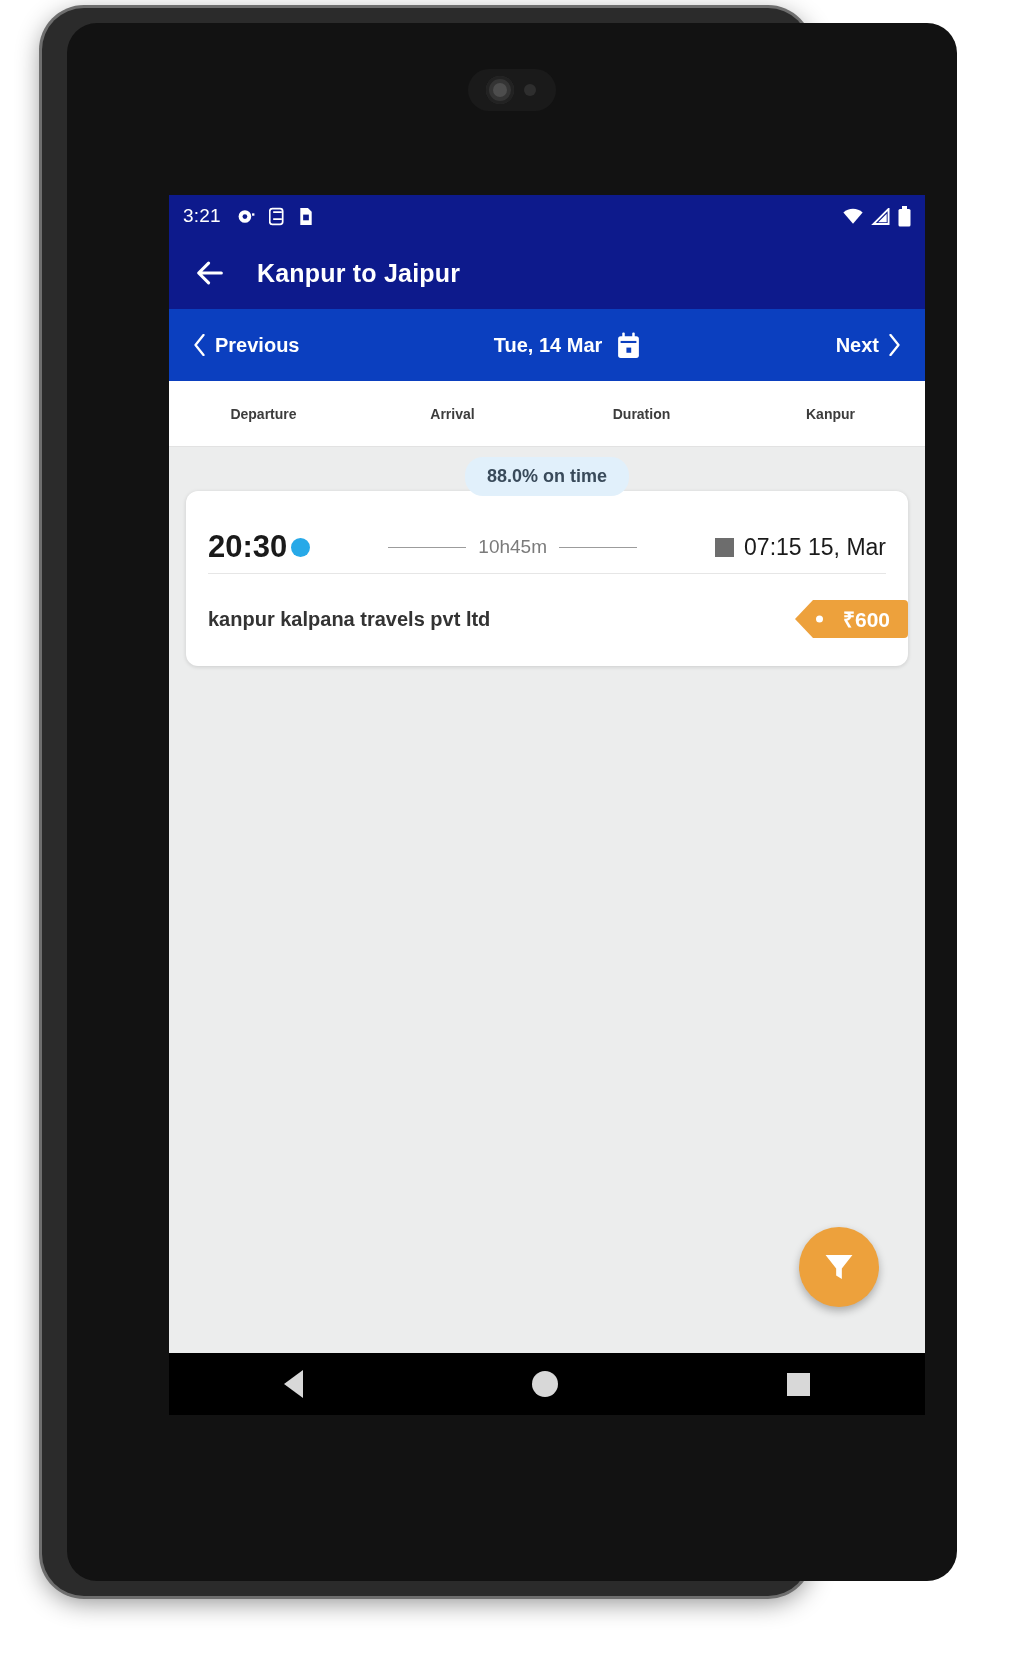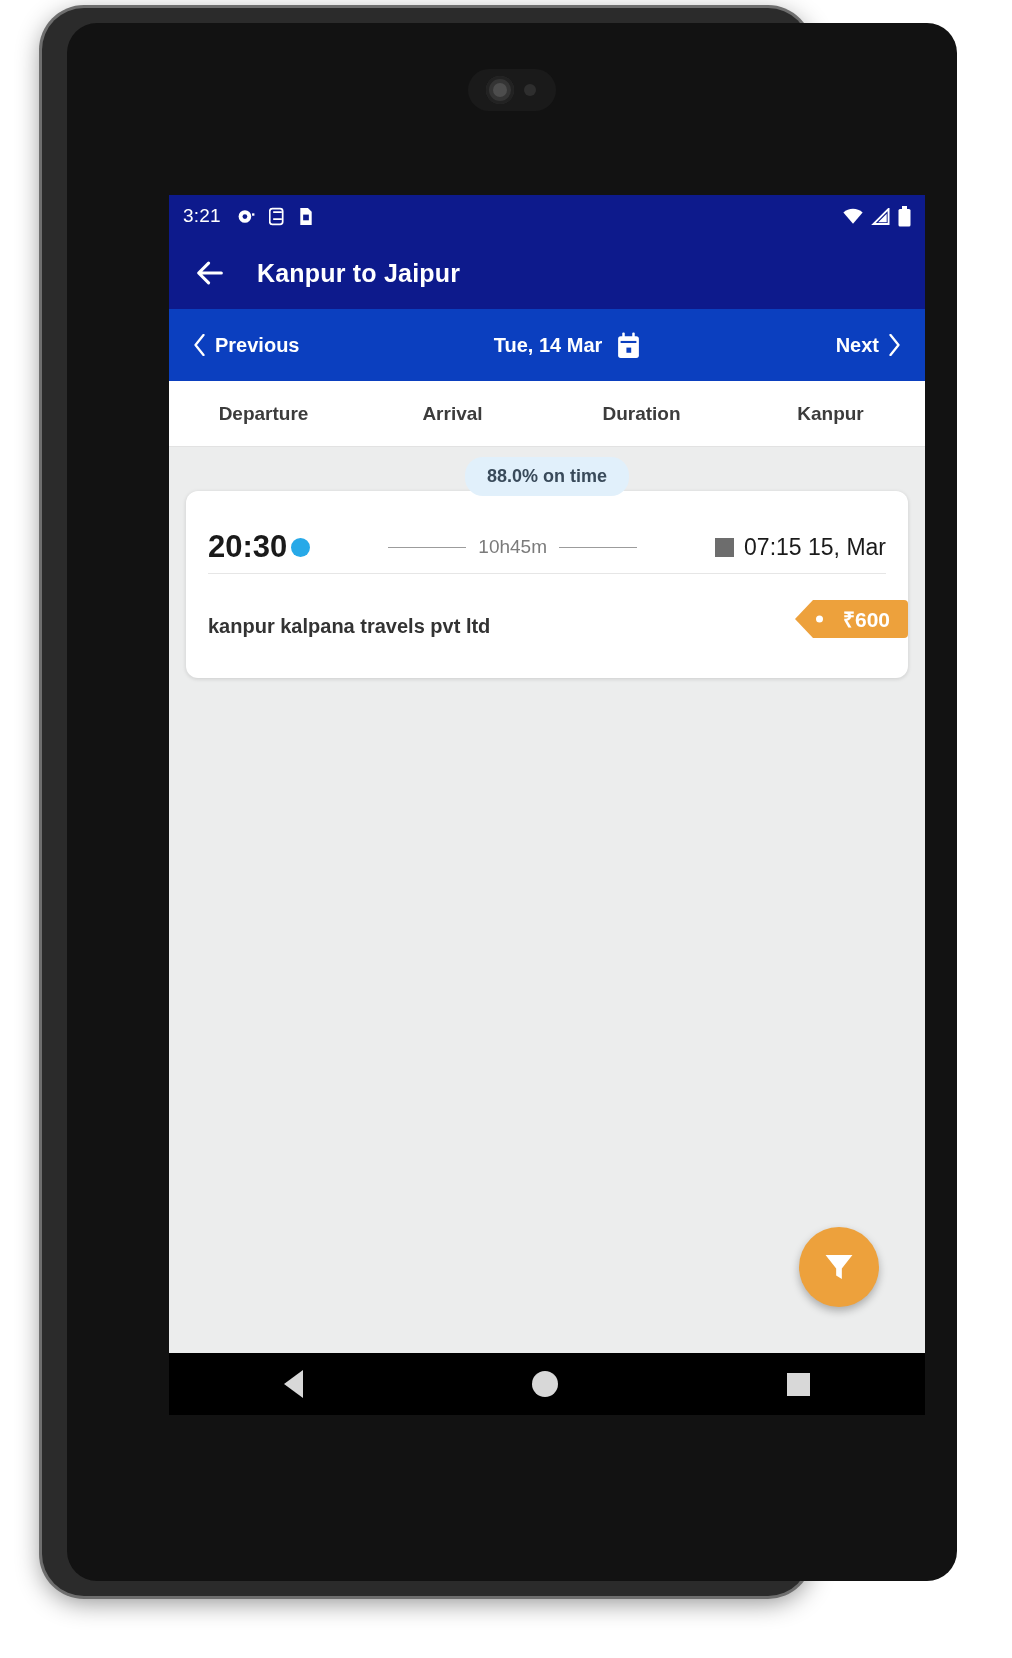--- a/index.html
+++ b/index.html
@@ -97,21 +97,21 @@
   .chev{ width:13px; height:22px; }
 
   
   .tabs{
     height:66px; background:#ffffff;
     display:flex; align-items:center;
     border-bottom:1px solid #e2e2e2;
   }
   .tab{
     flex:1; text-align:center;
-    font-size:19px; font-weight:bold; color:#3c3c3c;
+    font-size:14px; font-weight:bold; color:#3c3c3c;
     cursor:pointer;
   }
 
   
   .list-area{
     position:relative;
     height:calc(1220px - 42px - 72px - 72px - 66px - 62px);
     background:#eceded;
     padding-top:22px;
   }
@@ -168,22 +168,22 @@
   }
   .bus-type{ font-size:19px; color:#3f3f3f; }
   .seats{
     display:flex; align-items:center; gap:11px;
     font-size:19px; color:#3f3f3f;
   }
 
   .card-divider{ height:1px; background:#e6e6e6; }
 
   .row-operator{
-    display:flex; align-items:flex-end; justify-content:space-between;
-    padding:26px 0 40px 0;
+    display:flex; align-items:center; justify-content:space-between;
+    padding:26px 0 28px 0;
     position:relative;
   }
   .operator-name{ font-size:20px; font-weight:bold; color:#333333; }
 
   .price-tag{
     position:relative;
     background:#eda13c;
     color:#ffffff;
     font-size:21px; font-weight:bold;
     height:38px;

